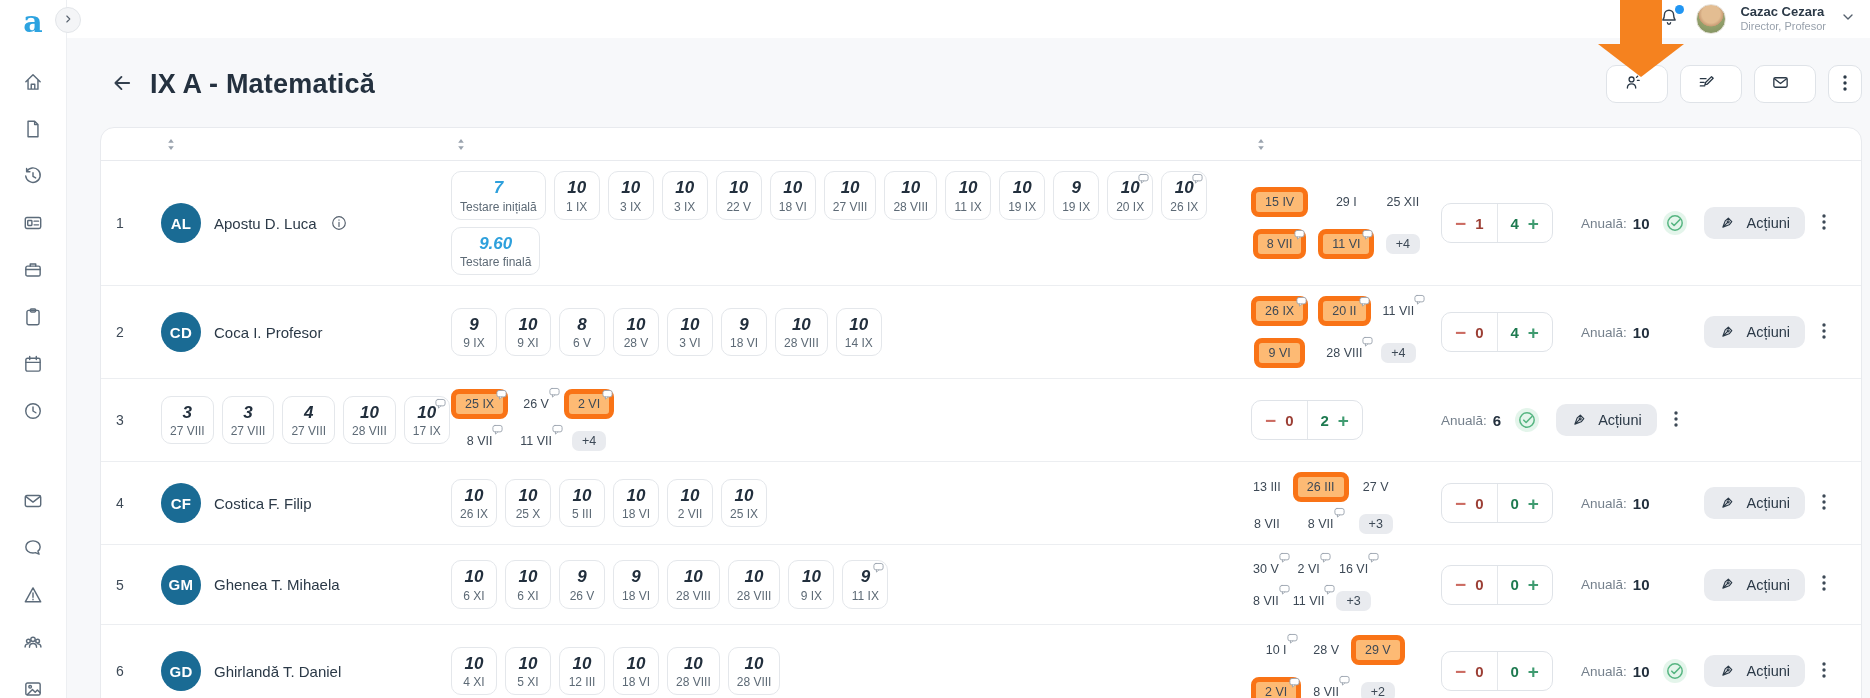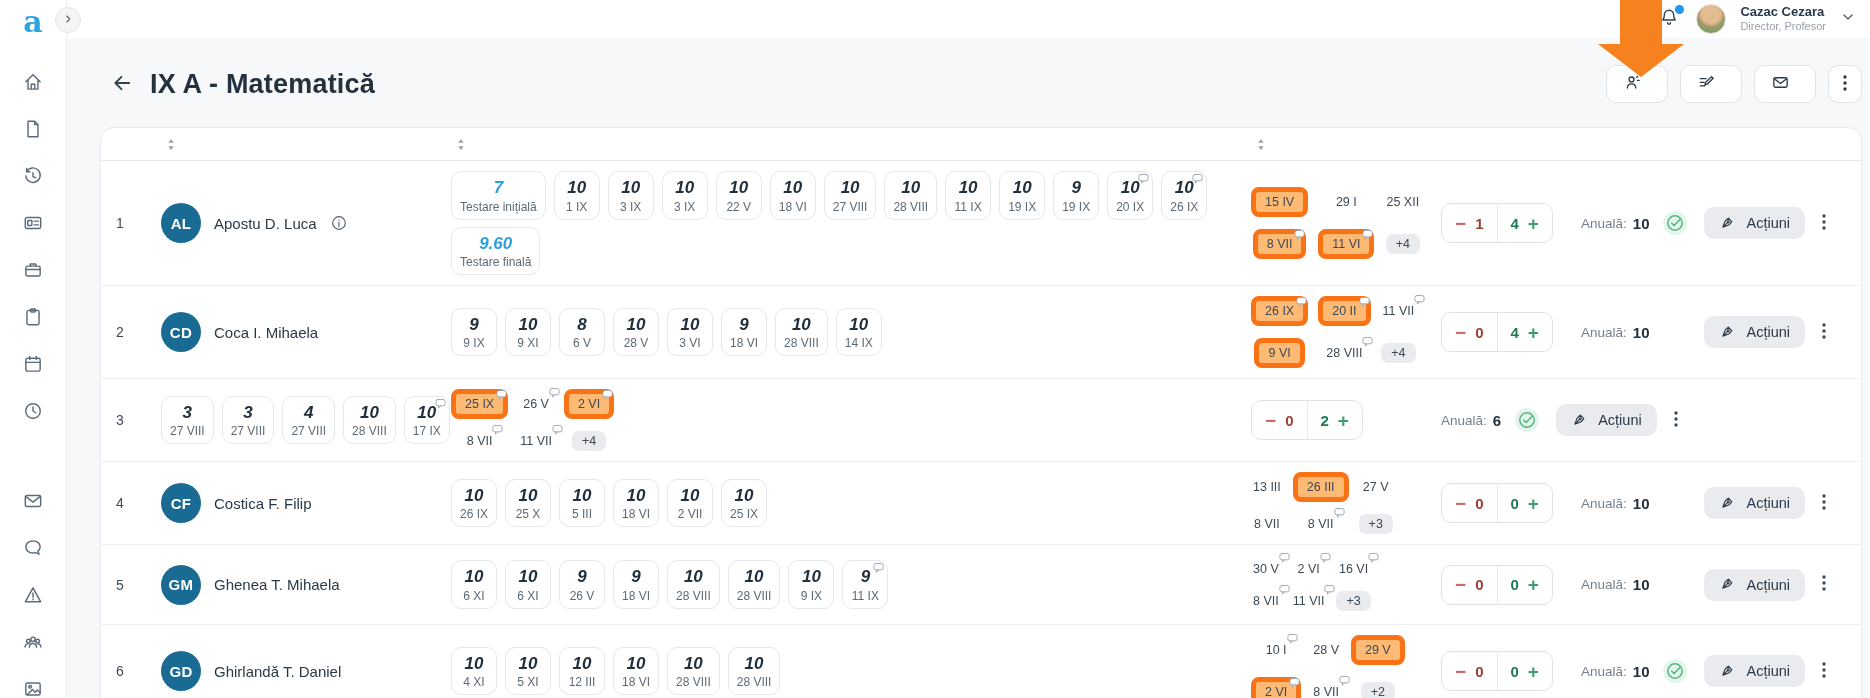--- a/index.html
+++ b/index.html
@@ -381,21 +381,21 @@
                     <circle cx="2" cy="2" r="1.7"></circle>
                     <circle cx="2" cy="8" r="1.7"></circle>
                     <circle cx="2" cy="14" r="1.7"></circle>
                   </svg></span></button>
             </div>
           </div>
           <div class="trow">
             <div class="cell-index">2</div>
             <div class="cell-elev">
               <div class="stud-avatar">CD</div>
-              <span class="stud-name">Coca I. Mihaela</span>
+              <span class="stud-name">Coca I. Profesor</span>
             </div>
             <div class="cell-grades">
               <div class="grade-chip">
                 <div class="g-val">9</div>
                 <div class="g-date">9 IX</div>
               </div>
               <div class="grade-chip">
                 <div class="g-val">10</div>
                 <div class="g-date">9 XI</div>
               </div>

